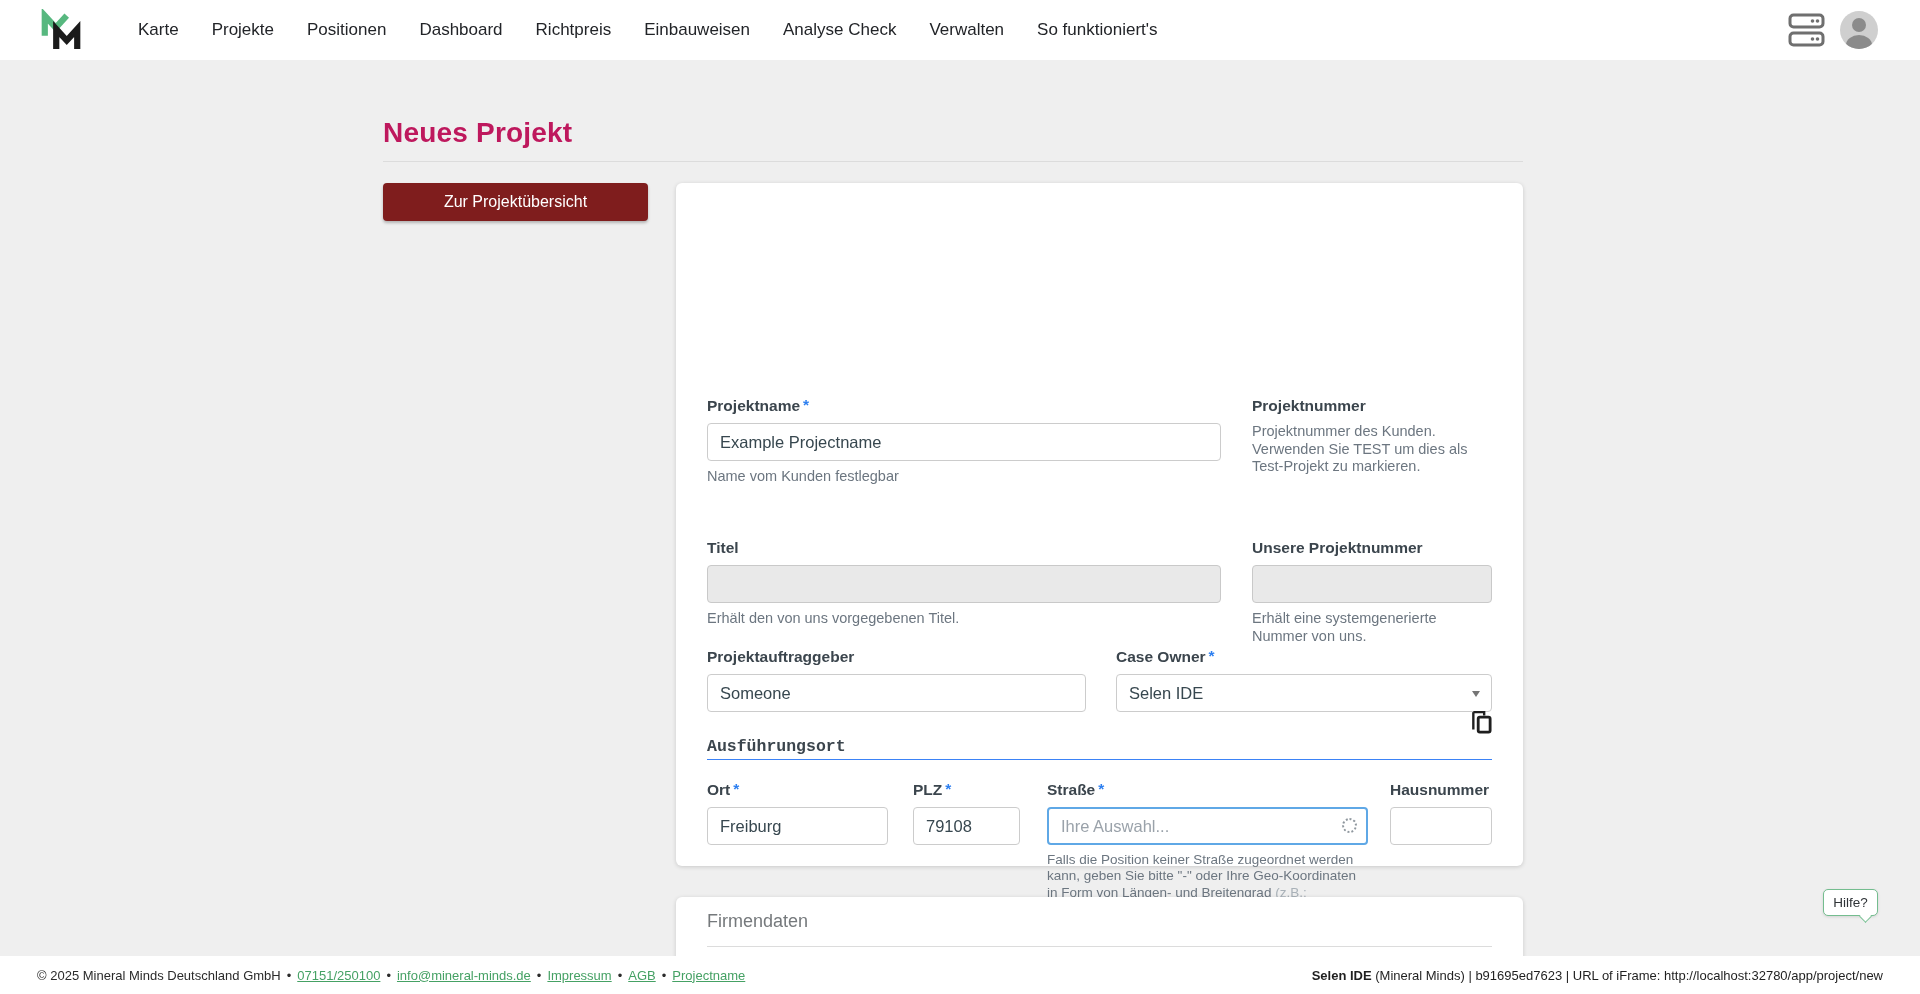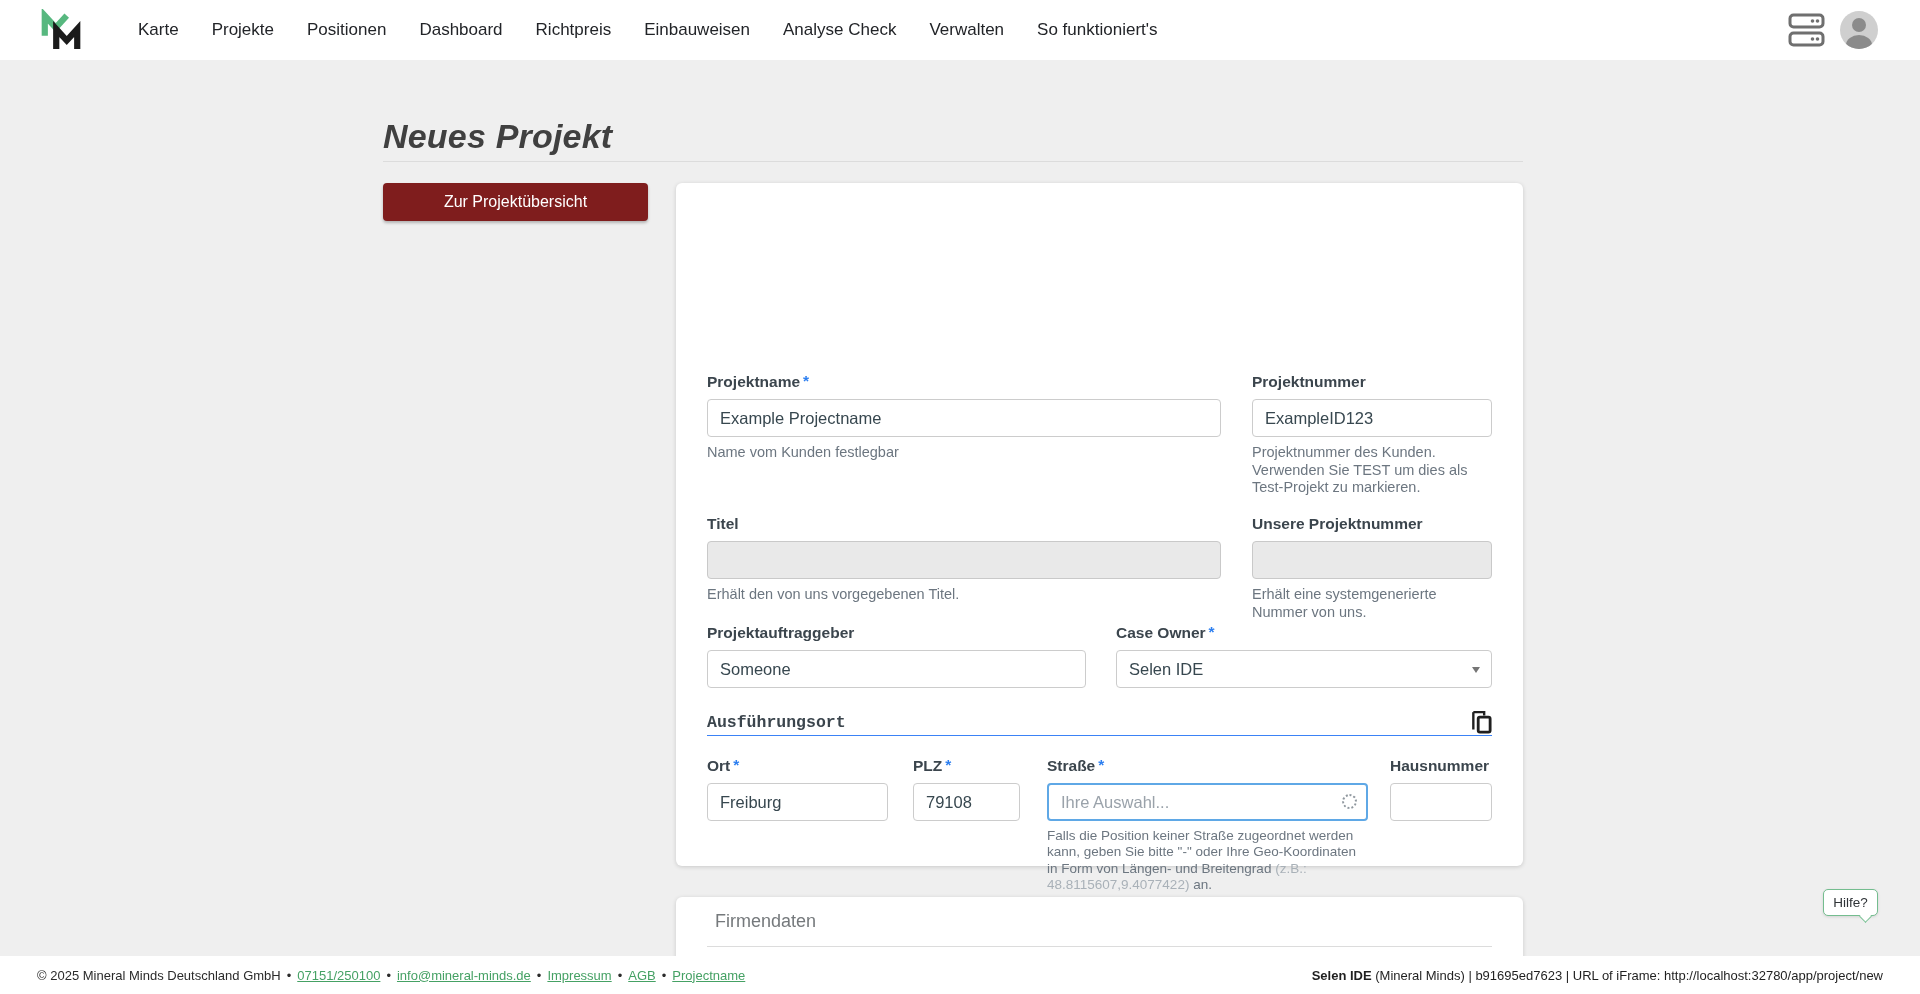--- a/index.html
+++ b/index.html
@@ -11,21 +11,21 @@
   .nav { position:absolute; top:0; left:0; width:1920px; height:60px; background:#ffffff; z-index:5;padding-left:30px; }
   .nav-logo { position:absolute; left:40px; top:9px; width:42px; height:42px; cursor:pointer; }
   .nav-links { position:absolute; left:138px; top:0; height:60px; display:flex; align-items:center; gap:33px; }
   .nav-link { font-size:17px; font-weight:500; color:#222428; text-decoration:none; cursor:pointer; white-space:nowrap; }
   .nav-right { position:absolute; right:42px; top:0; height:60px; display:flex; align-items:center; gap:13px; }
   .avatar { width:38px; height:38px; border-radius:50%; background:#cfcfcf; position:relative; overflow:hidden; cursor:pointer; }
   .avatar .head { position:absolute; left:12px; top:7px; width:14px; height:14px; border-radius:50%; background:#8b8b8b; }
   .avatar .body { position:absolute; left:6px; top:24px; width:26px; height:20px; border-radius:50% 50% 0 0; background:#8b8b8b; }
 
   
-  .page-title { position:absolute; left:383px; top:117px; font-size:34px; font-weight:600; color:#404040; letter-spacing:.2px;font-style:italic; }
+  .page-title { position:absolute; left:383px; top:117px; font-size:28px; font-weight:600; color:#be185d; letter-spacing:.2px; }
   .title-rule { position:absolute; left:383px; top:161px; width:1140px; height:1px; background:#dcdcdc; }
   .back-btn { position:absolute; left:383px; top:183px; width:265px; height:38px; background:#7f1d1d; color:#ffffff;
               border:none; border-radius:4px; font-family:"Liberation Sans",sans-serif; font-size:16px;
               box-shadow:0 2px 3px rgba(0,0,0,.25); cursor:pointer; }
 
   
   .card { position:absolute; background:#ffffff; border-radius:6px; box-shadow:0 1px 4px rgba(0,0,0,.16); }
   .card1 { left:676px; top:183px; width:847px; height:683px; }
   .card2 { left:676px; top:897px; width:847px; height:92px; }
 
@@ -36,40 +36,40 @@
          font-family:"Liberation Sans",sans-serif; font-size:16.5px; color:#37474f; padding:1px 12px; outline:none; }
   .inp::placeholder { color:#9aa2aa; }
   .inp:disabled, .inp.disabled { background:#e9e9e9; border-color:#c9c9c9; }
   .inp.focused { border:2px solid #5fa8e6; }
   .hint { display:block; margin-top:7px; font-size:14.5px; color:#6c7680; line-height:1.22; }
   .hint-sm { font-size:13.5px; }
   .hint-light { color:#a9b1b8; }
 
   .sec { position:absolute; left:31px; width:785px; border-bottom:1px solid #3b82f6; padding-bottom:3px;font-family:Liberation Mono, monospace; }
   .sec-title { font-size:16.5px; font-weight:700; color:#3b454d; }
-  .card-title { position:absolute; left:39px; top:14px; font-size:18px; font-weight:400; color:#75797c; }
+  .card-title { position:absolute; left:31px; top:14px; font-size:18px; font-weight:400; color:#75797c; }
   .card2-rule { position:absolute; left:31px; top:49px; width:785px; height:1px; background:#dcdcdc; }
 
   .g-projektname   { left:31px;  top:190px; width:514px; }
   .g-projektnummer { left:576px; top:190px; width:240px; }
   .g-titel         { left:31px;  top:332px; width:514px; }
   .g-unsere        { left:576px; top:332px; width:240px; }
   .g-auftraggeber  { left:31px;  top:441px; width:379px; }
   .g-caseowner     { left:440px; top:441px; width:376px; }
   .sec-ausf        { top:530px; }
   .g-ort           { left:31px;  top:574px; width:181px; }
   .g-plz           { left:237px; top:574px; width:107px; }
   .g-strasse       { left:371px; top:574px; width:321px; }
   .g-hausnummer    { left:714px; top:574px; width:102px; }
   .sec-zeit        { top:734px; }
   .g-start         { left:31px;  top:781px; width:379px; }
   .g-end           { left:440px; top:781px; width:376px; }
 
   
-  .card1 .grp, .card1 .sec { position:absolute; }
+  .card1 .grp, .card1 .sec { position:absolute;margin-top:24px; }
 
   .copy-btn { position:absolute; left:792px; top:527px; width:28px; height:28px; background:none; border:none; cursor:pointer; padding:0; }
 
   .select { position:relative; width:100%; height:38px; border:1px solid #cccccc; border-radius:4px; background:#fff;
             display:flex; align-items:center; padding:0 28px 0 12px; font-size:16.5px; color:#37474f; cursor:pointer; }
   .select .caret { position:absolute; right:11px; top:16px; width:0; height:0;
                    border-left:4.5px solid transparent; border-right:4.5px solid transparent; border-top:6px solid #757575; }
 
   .strasse-wrap { position:relative; }
   .spinner { position:absolute; right:11px; top:11px; width:15px; height:15px; border:2px dotted #8f979e; border-radius:50%; }
@@ -134,21 +134,20 @@
   <div class="card card1">
 
     <div class="grp g-projektname">
       <label class="lbl"><span>Projektname</span><span class="req">*</span></label>
       <input class="inp" type="text" value="Example Projectname" style="">
       <span class="hint">Name vom Kunden festlegbar</span>
     </div>
 
     <div class="grp g-projektnummer">
       <label class="lbl"><span>Projektnummer</span></label>
-      <input class="inp" type="text" value="ExampleID123" style="">
       <span class="hint">Projektnummer des Kunden. Verwenden Sie TEST um dies als Test-Projekt zu markieren.</span>
     </div>
 
     <div class="grp g-unsere">
       <label class="lbl"><span>Unsere Projektnummer</span></label>
       <input class="inp disabled" type="text" disabled="" value="" style="">
       <span class="hint">Erhält eine systemgenerierte Nummer von uns.</span>
     </div>
 
     <div class="grp g-titel">

